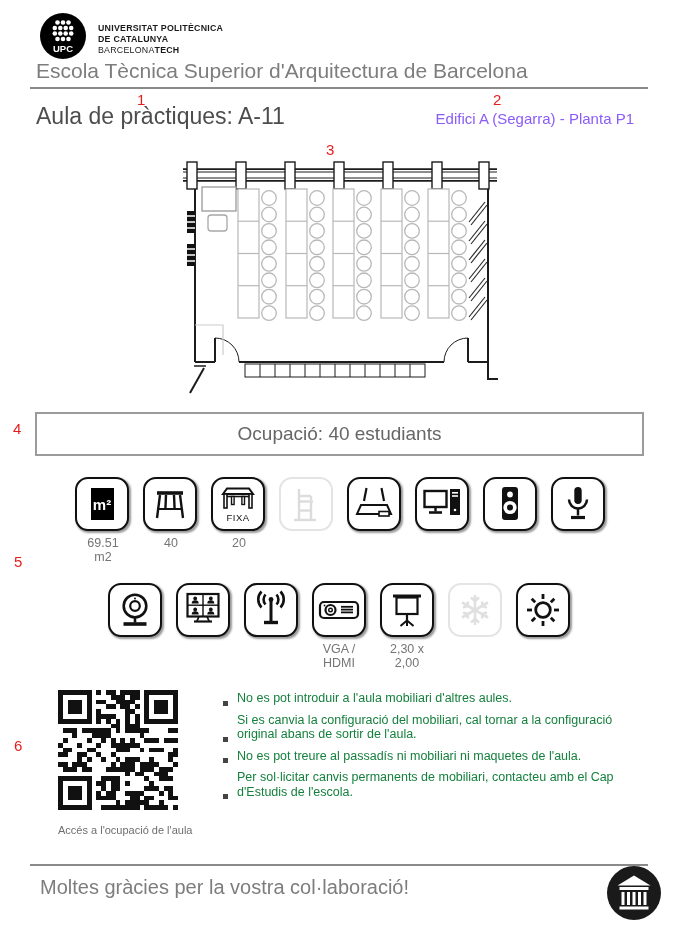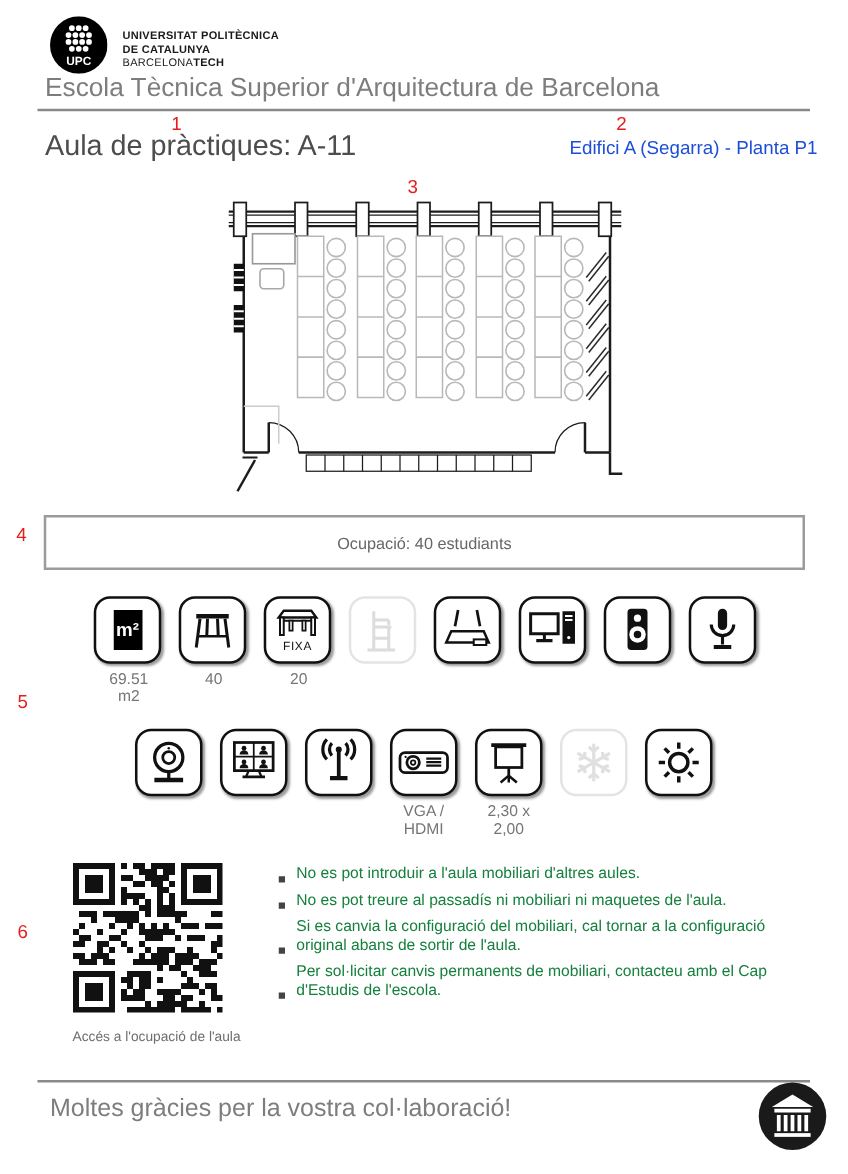--- a/index.html
+++ b/index.html
@@ -13,30 +13,30 @@
   .upc-text .b{font-weight:700;}
   .school-title{position:absolute;left:36px;top:59px;font-size:21px;color:#7d7d7d;font-weight:400;}
   .rule-line{position:absolute;left:30px;width:618px;height:2px;background:#8a8a8a;}
   .hr-top{top:87px;} .hr-bottom{top:864px;}
 
   
   .ann{position:absolute;color:#e71d1d;font-size:15px;font-weight:400;}
 
   
   .room-title{position:absolute;left:36px;top:103px;font-size:23px;color:#4d4d4d;}
-  .room-location{position:absolute;left:380px;top:110px;width:274px;text-align:right;
-                 font-size:15px;color:#1d4ed8;}
+  .room-location{position:absolute;left:360px;top:110px;width:274px;text-align:right;
+                 font-size:15px;color:#8b5cf6;}
 
   
   .plan{position:absolute;left:182px;top:157px;}
 
   
   .occupancy-box{position:absolute;left:35px;top:412px;width:605px;height:40px;
                  border:2px solid #9b9b9b;display:flex;align-items:center;justify-content:center;}
-  .occupancy-box span{font-size:13px;color:#666;}
+  .occupancy-box span{font-size:19px;color:#666;}
 
   
   .icon-box{position:absolute;width:54px;height:54px;box-sizing:border-box;background:#fff;
             border:2.6px solid #101010;border-radius:13px;
             display:flex;align-items:center;justify-content:center;flex-direction:column;
             box-shadow:1.5px 1.5px 2px rgba(0,0,0,.4);}
   .icon-box.off{border-color:#e4e4e4;box-shadow:none;}
   .row1{top:477px;} .row2{top:583px;}
   .ilabel{position:absolute;width:70px;text-align:center;font-size:12.5px;line-height:14px;
           color:#757575;white-space:pre-line;}
@@ -744,25 +744,25 @@
   </div>
   <div class="qr-caption">Accés a l'ocupació de l'aula</div>
 
   <div class="rules">
     <div class="rule-item">
         <span class="sq"></span>
         <span>No es pot introduir a l'aula mobiliari d'altres aules.</span>
       </div>
     <div class="rule-item">
         <span class="sq"></span>
-        <span>No es pot treure al passadís ni mobiliari ni maquetes de l'aula.</span>
+        <span>Si es canvia la configuració del mobiliari, cal tornar a la configuració original abans de sortir de l'aula.</span>
       </div>
     <div class="rule-item">
         <span class="sq"></span>
-        <span>Si es canvia la configuració del mobiliari, cal tornar a la configuració original abans de sortir de l'aula.</span>
+        <span>No es pot treure al passadís ni mobiliari ni maquetes de l'aula.</span>
       </div>
     <div class="rule-item">
         <span class="sq"></span>
         <span>Per sol·licitar canvis permanents de mobiliari, contacteu amb el Cap d'Estudis de l'escola.</span>
       </div>
   </div>
 
   <div class="rule-line hr-bottom"></div>
   <div class="footer-text">Moltes gràcies per la vostra col·laboració!</div>
   <svg class="etsab-logo" width="58" height="58" viewBox="0 0 58 58">

